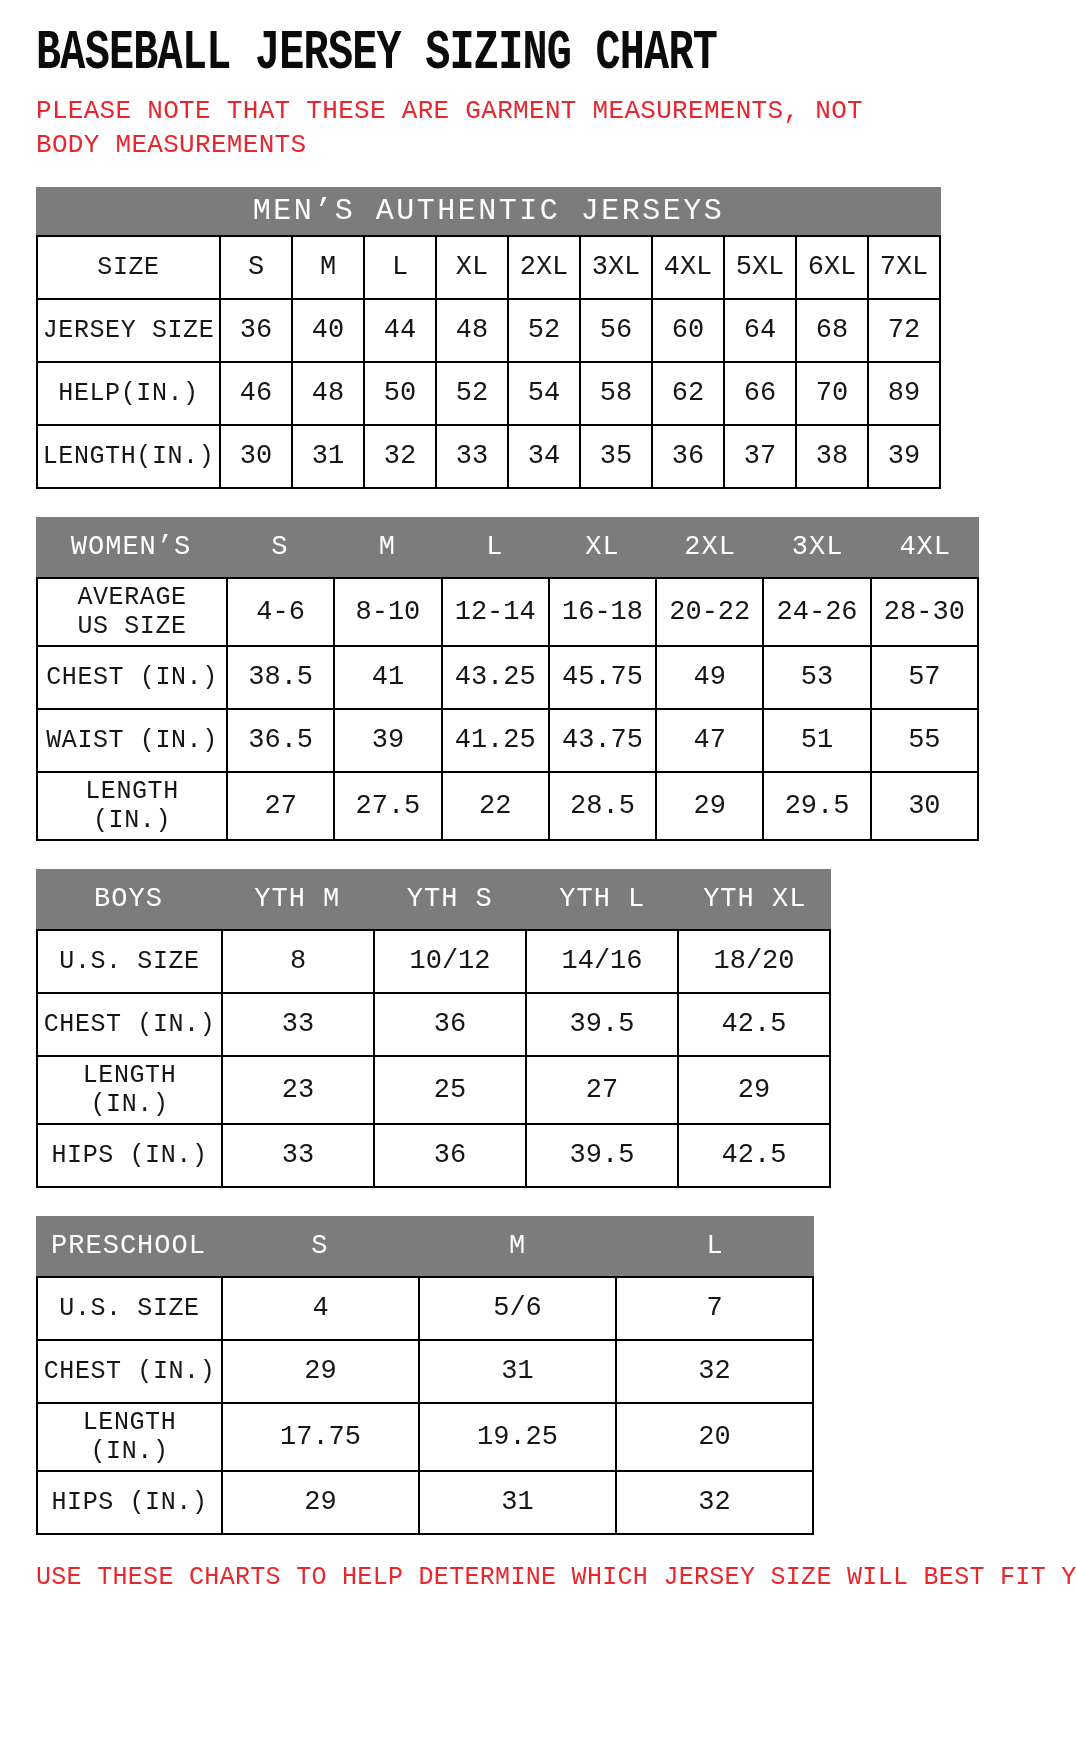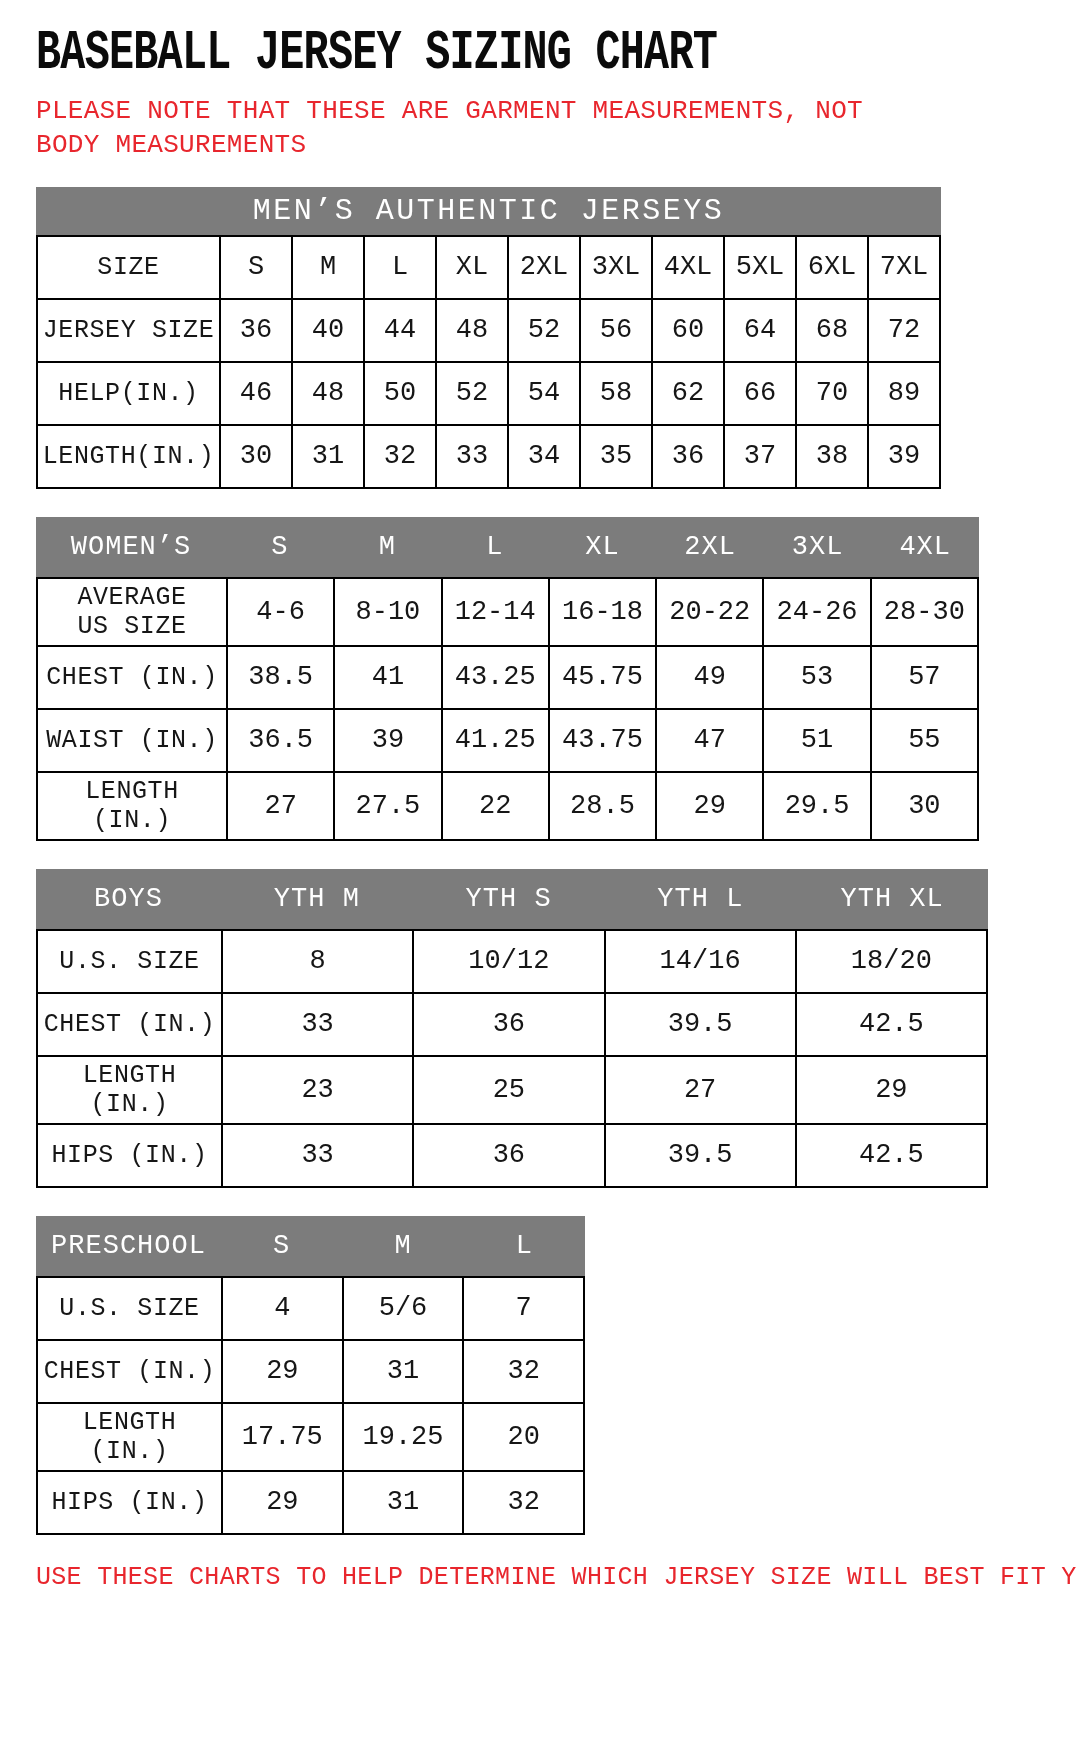--- a/index.html
+++ b/index.html
@@ -32,22 +32,22 @@
     color: #e8262d;
     font-size: 26px;
     line-height: 1.3;
     letter-spacing: 0.3px;
     max-width: 880px;
     margin: 10px 0 24px 0;
   }
   .sz-table { margin-bottom: 28px; background: #ffffff; }
   .t-men   { width: 905px; --cols: 183px repeat(10, 1fr); }
   .t-women { width: 943px; --cols: 190px repeat(7, 1fr); }
-  .t-boys  { width: 952px; --cols: 185px repeat(4, 1fr); }
-  .t-pre   { width: 549px; --cols: 185px repeat(3, 1fr); }
+  .t-boys  { width: 795px; --cols: 185px repeat(4, 1fr); }
+  .t-pre   { width: 778px; --cols: 185px repeat(3, 1fr); }
 
   .banner {
     background: #7c7c7c;
     color: #ffffff;
     height: 48px;
     display: flex;
     align-items: center;
     justify-content: center;
     font-size: 30px;
     letter-spacing: 2.5px;

